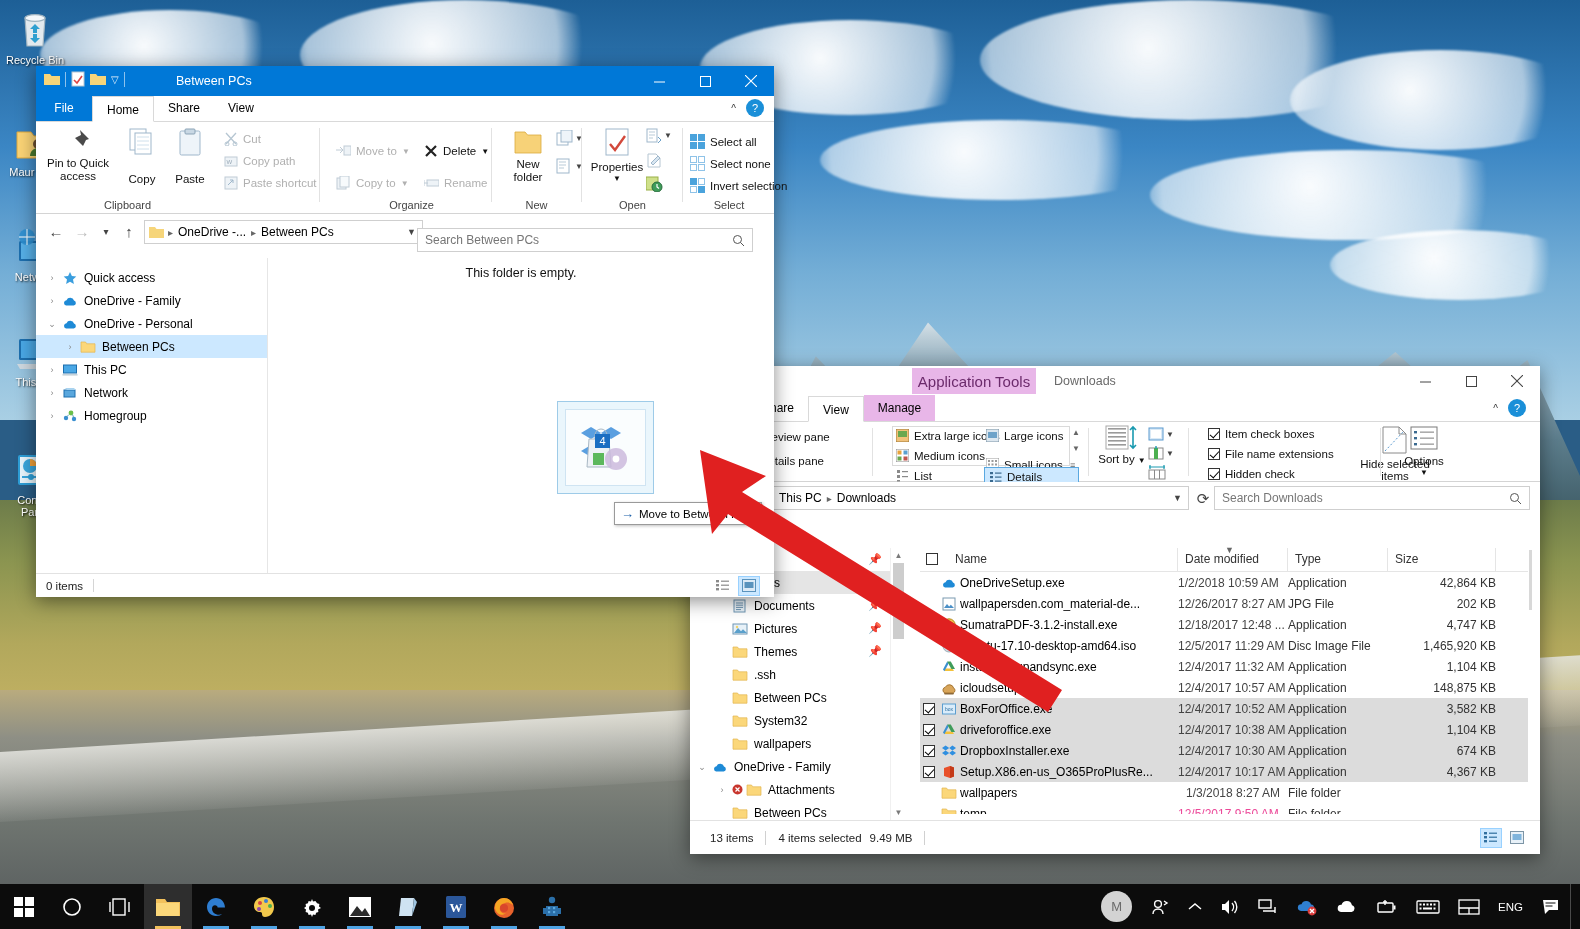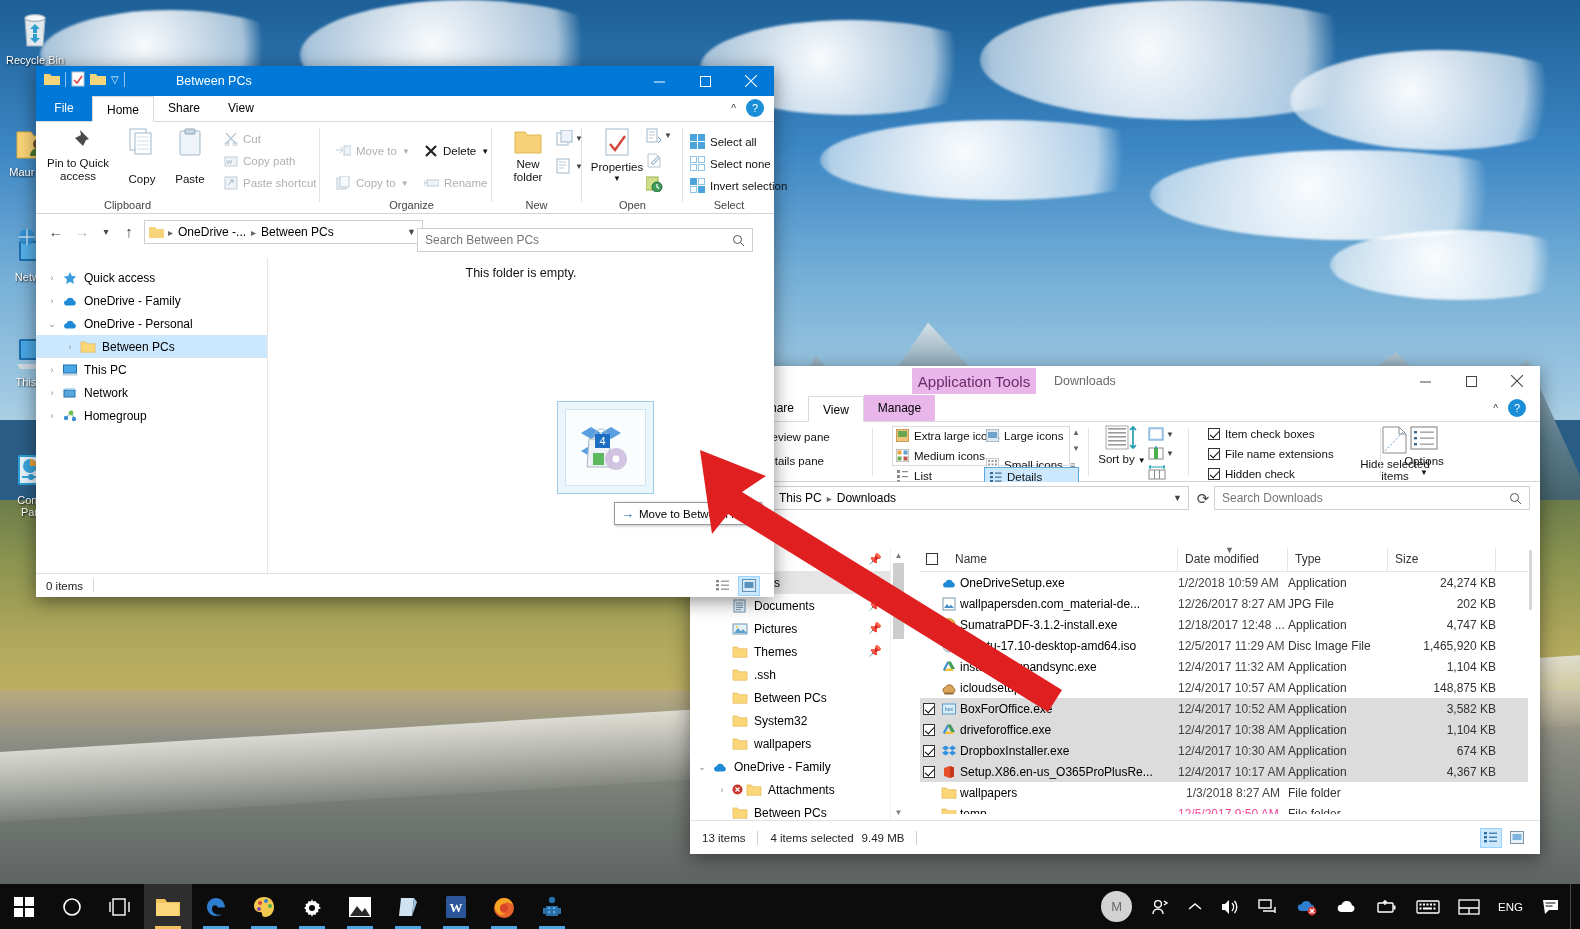--- a/index.html
+++ b/index.html
@@ -664,21 +664,21 @@
         <div class="frow" style="top: 0px; left: 0px; width: 608px;">
           <span class="fchk"></span>
           <span class="ficon">
             <svg width="16" height="14" viewBox="0 0 16 14">
               <path d="M4 11.5a2.7 2.7 0 01.5-5.3A4 4 0 0112 6.6a2.5 2.5 0 01-.3 4.9z" fill="#1e8ad6"></path>
             </svg>
           </span>
           <span class="fname" style="width:196px;">OneDriveSetup.exe</span>
           <span class="fcell" style="left:258px; width:112px; color:#444;">1/2/2018 10:59 AM</span>
           <span class="fcell" style="left:368px; width:100px; color:#333;">Application</span>
-          <span class="fcell num" style="left:440px; width:136px; color:#333;">24,274 KB</span>
+          <span class="fcell num" style="left:440px; width:136px; color:#333;">42,864 KB</span>
         </div>
         <div class="frow" style="top: 21px; left: 0px; width: 608px;">
           <span class="fchk"></span>
           <span class="ficon">
             <svg width="16" height="14" viewBox="0 0 16 14">
               <rect x="2" y="1" width="12" height="12" fill="#fff" stroke="#7a9ab0"></rect>
               <path d="M3 11l3-4 2.2 2.4 1.6-1.6L13 11z" fill="#4a90c8"></path>
             </svg>
           </span>
           <span class="fname" style="width:196px;">wallpapersden.com_material-de...</span>
@@ -829,21 +829,21 @@
           <span class="fcell num" style="left:440px; width:136px; color:#333;"></span>
         </div>
       </div>
   </div>
 
   <div class="sbar" style="left:838px; top:182px; width:12px; height:272px; border-left:none;">
     <div class="sthumb" style="left:1px; top:2px; width:3px; height:60px; background:#d8d8d8;"></div>
   </div>
 
   <div class="statusbar" style="left:0; top:454px; width:850px; height:34px;">
-    <span style="padding-left:12px;">13 items</span>
+    <span style="padding-left:20px;">13 items</span>
     <span style="display:inline-block; width:1px; height:14px; background:#d0d0d0; margin:0 12px;"></span>
     <span>4 items selected</span>
     <span style="padding-left:8px;">9.49 MB</span>
     <span style="display:inline-block; width:1px; height:14px; background:#d0d0d0; margin:0 12px;"></span>
     <span style="margin-left:auto; display:flex; gap:4px; padding-right:12px;">
       <span class="vbtn on">
         <svg width="14" height="13">
             <g fill="#2f6e9e">
               <rect x="0" y="1" width="3" height="2.4"></rect>
               <rect x="0" y="5" width="3" height="2.4"></rect>

